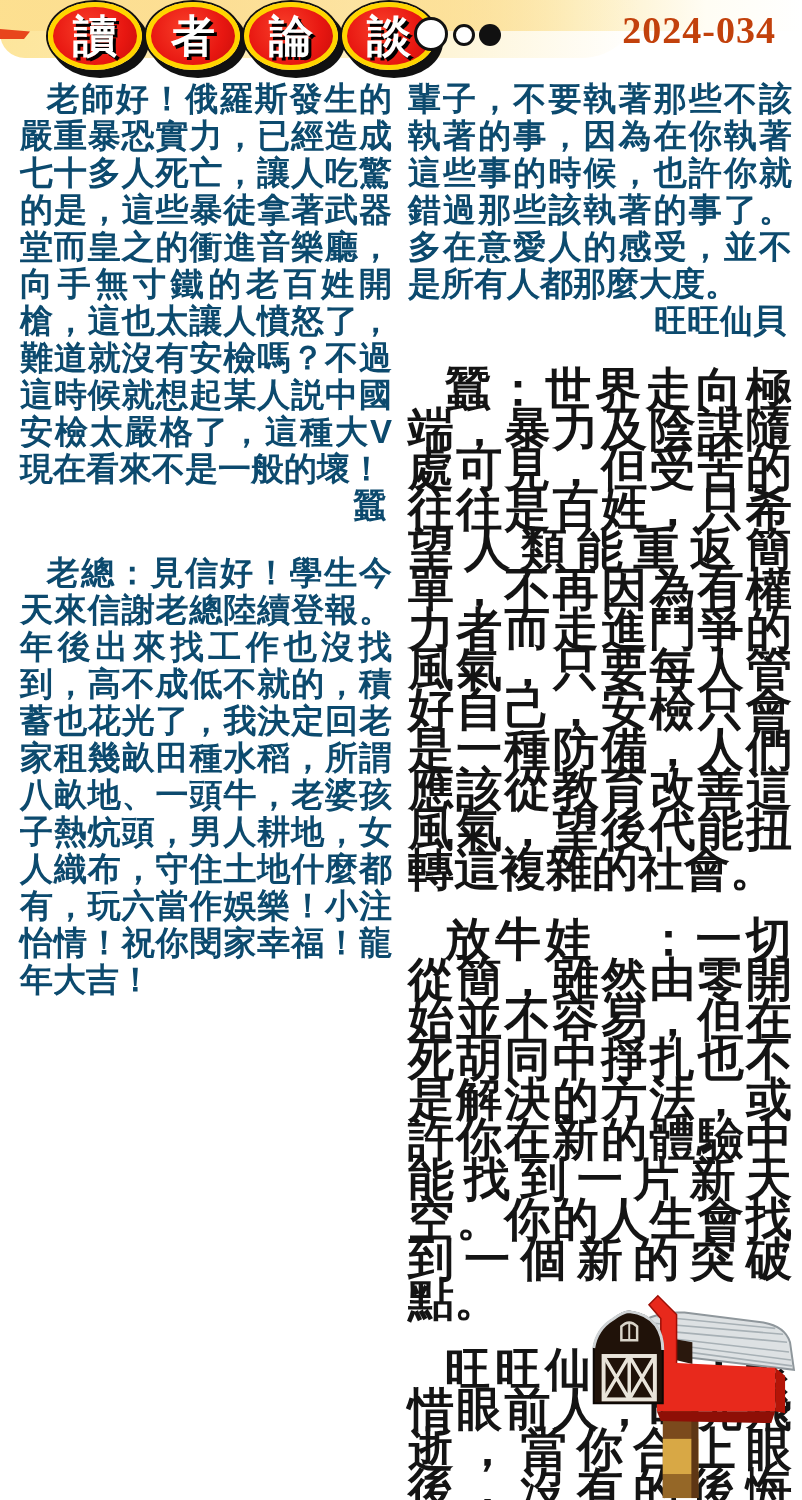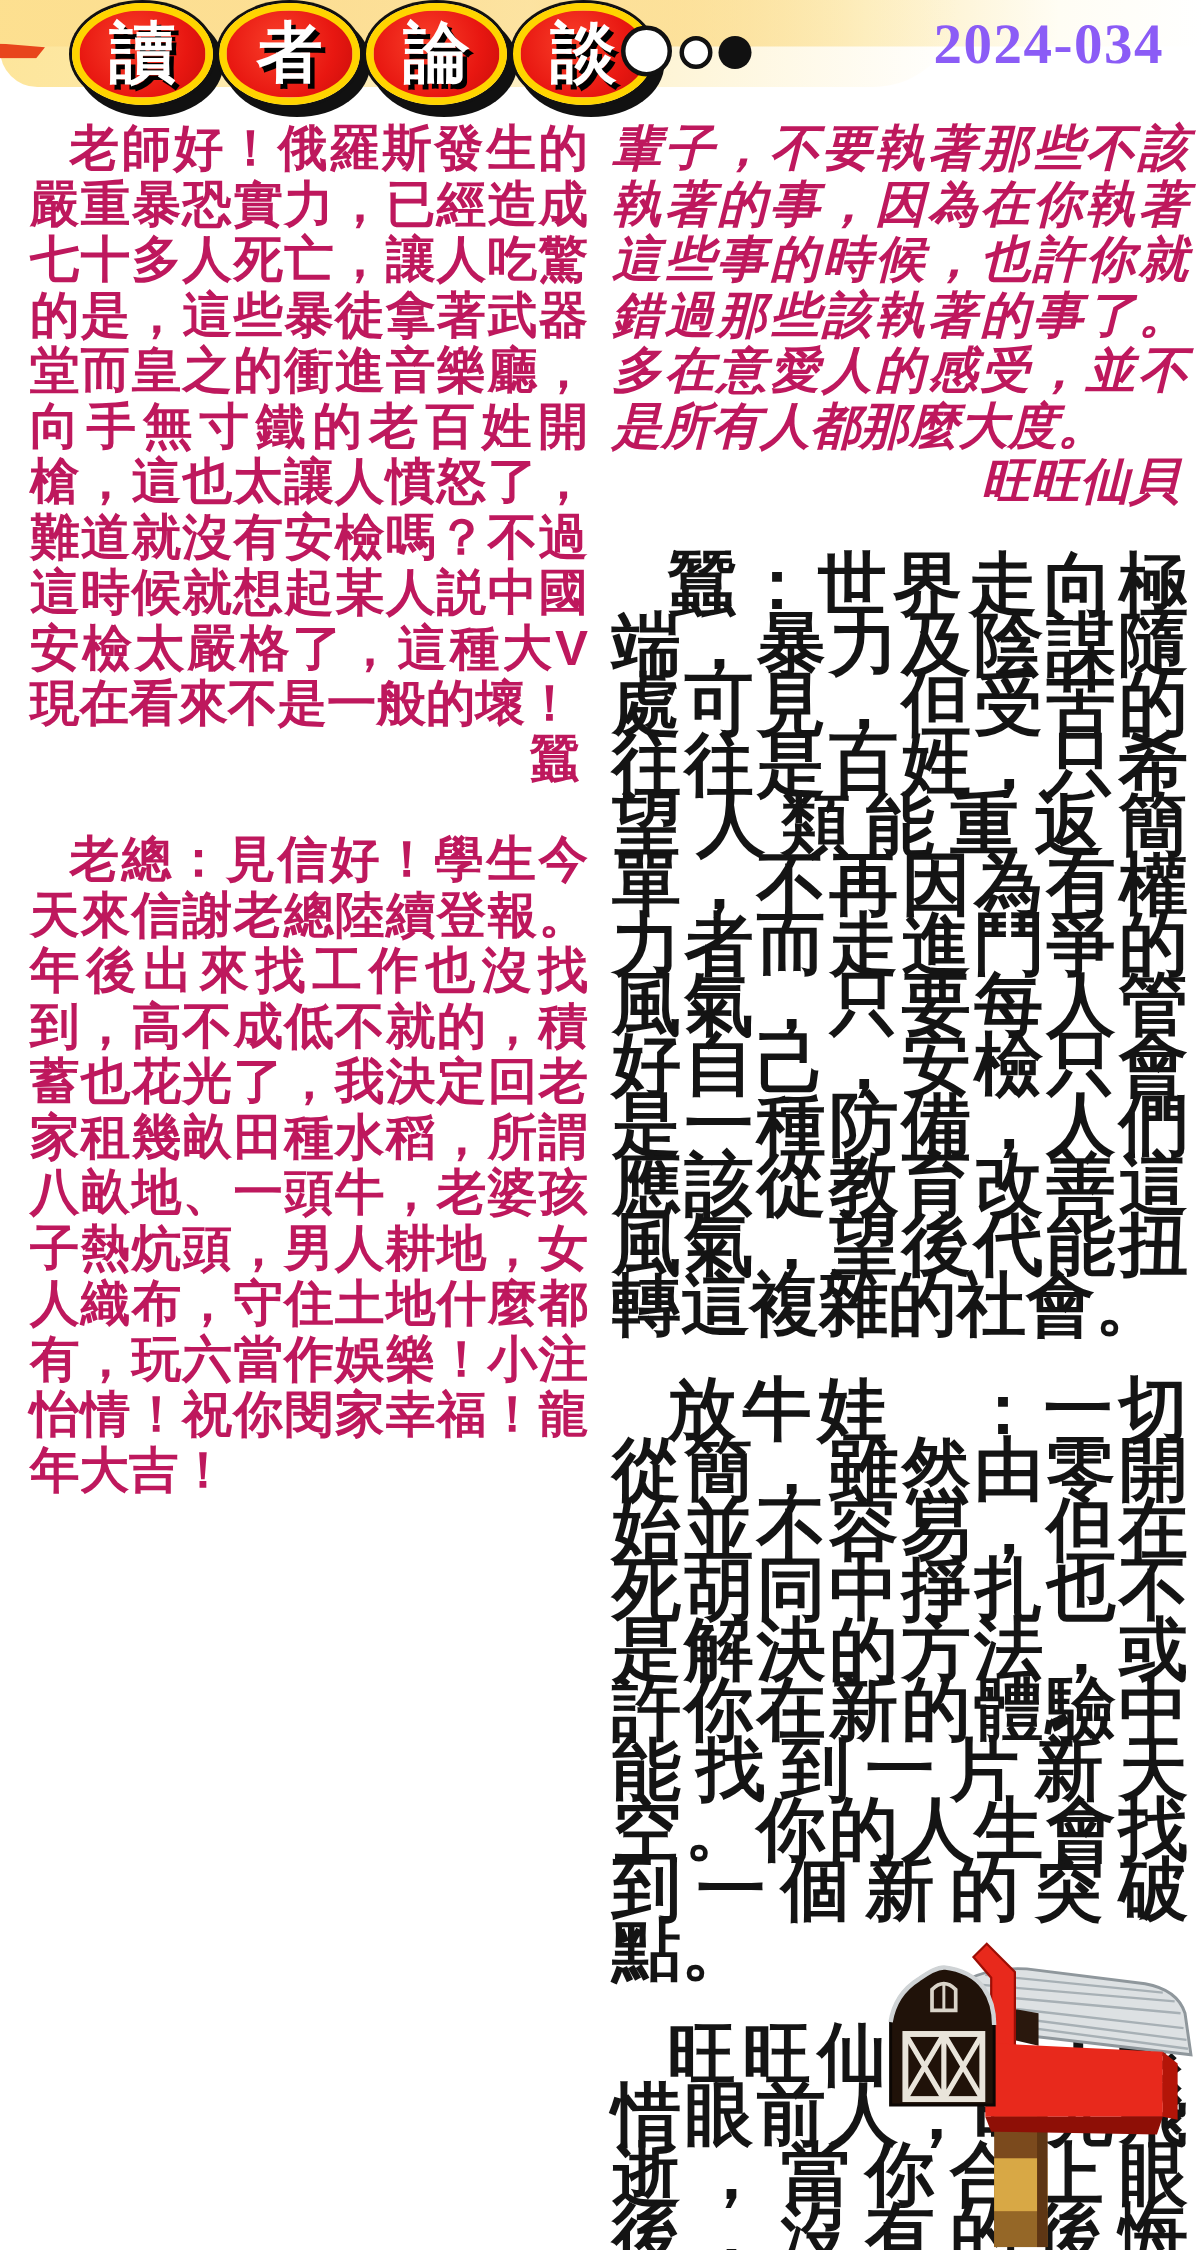--- a/index.html
+++ b/index.html
@@ -35,36 +35,36 @@
     font-style:normal;color:#ffffff;font-weight:bold;font-size:44px;line-height:1;
     text-shadow:3px 3px 0 #000;
   }
   .circ{position:absolute;border-radius:50%;}
   .c1{left:414px;top:17px;width:28px;height:28px;background:#fff;border:3px solid #111;}
   .c2{left:453px;top:24px;width:16px;height:16px;background:#fff;border:3px solid #111;}
   .c3{left:479px;top:24px;width:22px;height:22px;background:#111;border:0;}
   .issue{
     position:absolute;right:26px;top:8px;
     font-family:"Liberation Serif","DejaVu Serif",serif;
-    font-weight:bold;font-size:38px;color:#8b5cf6;letter-spacing:1px;
+    font-weight:bold;font-size:38px;color:#c2410c;letter-spacing:1px;
   }
   
   .columns{
     display:grid;grid-template-columns:372px 384px;column-gap:16px;
     padding:14px 10px 0 20px;
   }
   .col{min-width:0;}
   p.para{
     margin:0 0 30px 0;
     text-align:justify;
     text-justify:inter-ideograph;
   }
-  .red-text{color:#be185d;font-weight:bold;font-size:33px;line-height:37px;text-indent:0.8em;}
+  .red-text{color:#0c4a6e;font-weight:bold;font-size:33px;line-height:37px;text-indent:0.8em;}
   .black-text{color:#141414;font-weight:bold;font-size:46px;line-height:40px;text-indent:0.8em;}
-  .no-indent{text-indent:0;font-style:italic;}
+  .no-indent{text-indent:0;}
   .sig{display:block;text-align-last:right;padding-right:6px;text-indent:0;}
   .cont{margin-bottom:26px;}
   .reply1{margin-bottom:36px;}
   .reply2{margin-bottom:32px;}
   .reply3{text-align-last:justify;}
   .wl{display:block;width:176px;text-align:justify;text-align-last:justify;text-indent:0;}
   .wl-end{text-align-last:left;}
   
   .mailbox{position:absolute;left:563px;top:1283px;width:239px;height:217px;}
 </style>

